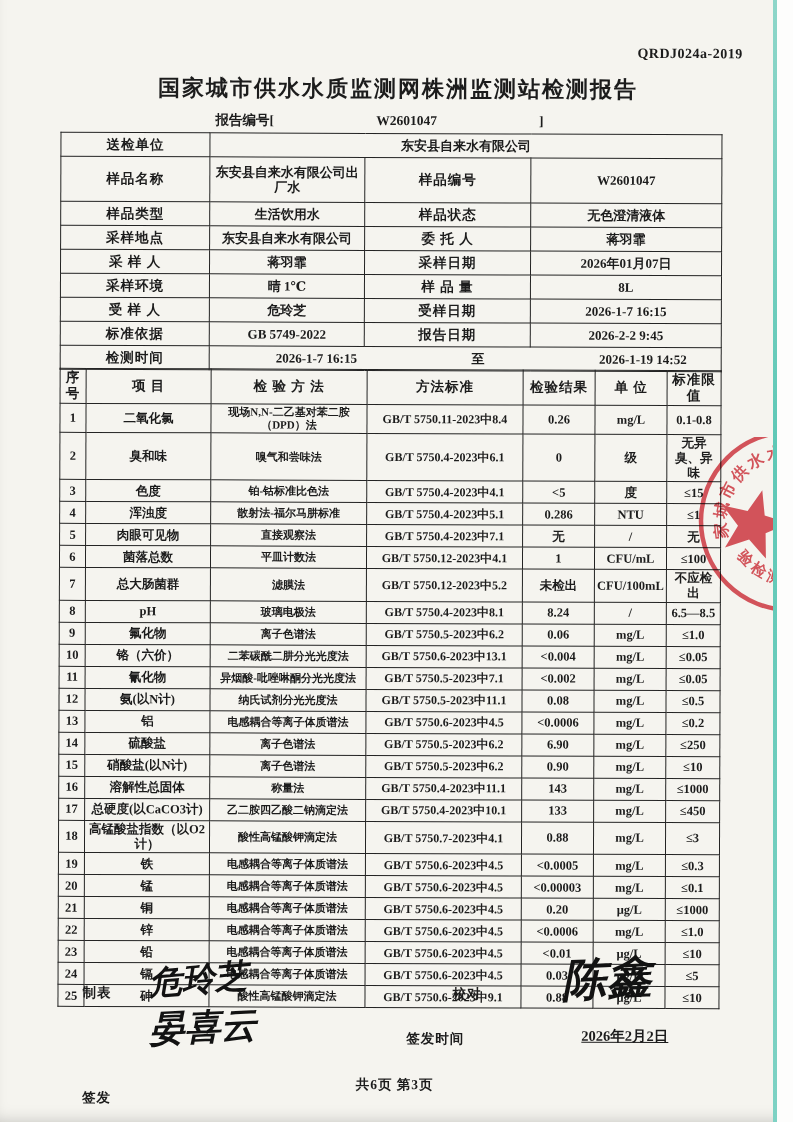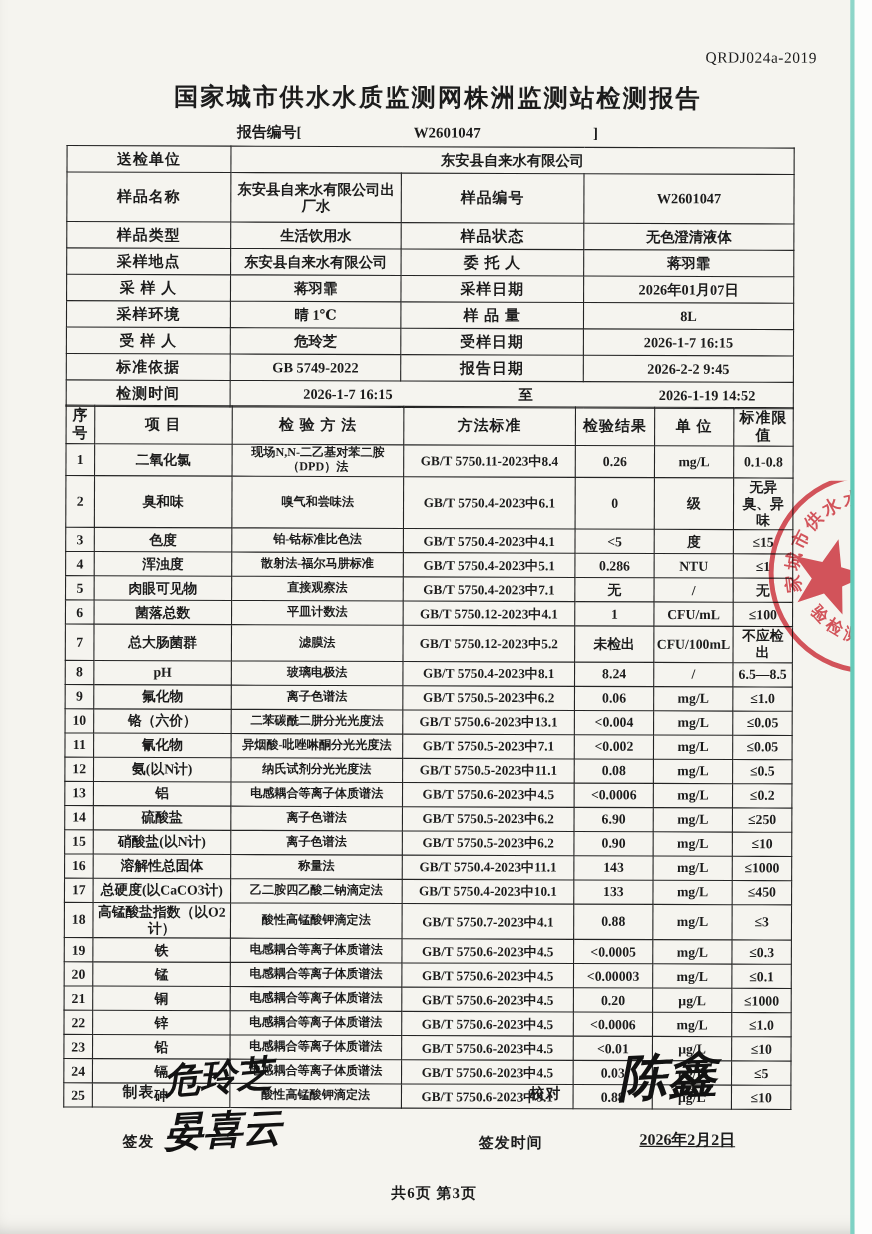--- a/index.html
+++ b/index.html
@@ -9,21 +9,21 @@
     background:#ffffff;
   }
   .page{
     position:relative;width:793px;height:1122px;
     background:#f5f4ef;
     box-shadow:inset 0 -10px 18px -12px rgba(0,0,0,.25);
     overflow:hidden;
     color:#1c1c1c;
   }
   .content{position:absolute;inset:0;transform:rotate(.2deg);transform-origin:50% 50%;}
-  .form-code{position:absolute;top:45px;right:52px;font-size:14px;font-weight:normal;letter-spacing:.5px;}
+  .form-code{position:absolute;top:45px;right:52px;font-size:14px;font-weight:bold;letter-spacing:.5px;}
   .title{position:absolute;top:74px;left:0;width:100%;text-align:center;margin:0;
     font-size:22px;font-weight:bold;letter-spacing:2px;}
   .report-no{position:absolute;top:112px;left:214px;display:flex;align-items:baseline;
     font-size:13.5px;font-weight:bold;}
   .report-no .rn-value{display:inline-block;width:265px;text-align:center;font-weight:bold;}
   .tables{position:absolute;top:133px;left:59px;width:661px;}
   table{border-collapse:collapse;width:661px;table-layout:fixed;}
   td,th{border:1.6px solid #242424;padding:1px 2px;text-align:center;vertical-align:middle;
     line-height:1.18;overflow:hidden;}
   .info-table td{height:21px;font-size:13px;}
@@ -31,21 +31,21 @@
   .info-table td.val{font-weight:bold;}
   .info-table tr.tall td{height:42px;}
   .test-time-cell{padding:0 6px;}
   .tt-flex{display:flex;justify-content:space-between;align-items:center;font-weight:bold;padding:0 28px 0 60px;}
   .results-table{margin-top:-1.6px;}
   .results-table th{height:22px;font-size:13.5px;font-weight:bold;letter-spacing:1px;}
   .results-table td{height:19px;font-size:12.5px;font-weight:bold;}
   .results-table td.c2{font-size:11px;margin-left:36px;}
   .results-table td.c1{font-size:12.5px;}
   .results-table td.c3{font-size:12px;}
-  .footer-label{position:absolute;font-size:13.5px;font-weight:bold;letter-spacing:1px;margin-left:29px;}
+  .footer-label{position:absolute;font-size:13.5px;font-weight:bold;letter-spacing:1px;}
   .sig{position:absolute;font-weight:bold;font-style:italic;color:#121212;white-space:nowrap;}
   .sig1{top:958px;left:150px;font-size:33px;transform:rotate(-5deg);}
   .sig2{top:948px;left:563px;font-size:45px;transform:rotate(-3deg);}
   .sig3{top:1004px;left:150px;font-size:36px;transform:rotate(-3deg);}
   .issue-date{position:absolute;top:1026px;left:583px;font-size:14.5px;font-weight:bold;text-decoration:underline;}
   .page-num{position:absolute;top:1076px;left:0;width:100%;text-align:center;
     font-size:13.5px;font-weight:bold;letter-spacing:1px;}
   .stamp{position:absolute;left:681px;top:437px;mix-blend-mode:multiply;opacity:.88;pointer-events:none;}
   .stamp text{font-family:"Liberation Serif","DejaVu Serif",serif;font-weight:bold;}
   .edge-teal{position:absolute;top:0;left:773px;width:4px;height:1122px;
@@ -384,21 +384,21 @@
               <td class="c6">≤10</td>
             </tr>
           </tbody>
       </table>
     </div>
 
     <div class="footer-label" style="top:985px;left:84px;">制表</div>
     <div class="sig sig1">危玲芝</div>
     <div class="footer-label" style="top:985px;left:454px;">校对</div>
     <div class="sig sig2">陈鑫</div>
-    <div class="footer-label" style="top:1030px;left:84px;">签发</div>
+    <div class="footer-label" style="top:1090px;left:84px;">签发</div>
     <div class="sig sig3">晏喜云</div>
     <div class="footer-label" style="top:1030px;left:408px;">签发时间</div>
     <div class="issue-date">2026年2月2日</div>
 
     <div class="page-num">共6页 第3页</div>
   </div>
 
   <svg class="stamp" width="94" height="196" viewBox="0 0 94 196" xmlns="http://www.w3.org/2000/svg">
     <defs>
       <path id="arcTop" d="M 47.8,102.7 A 64,64 0 0 1 125.6,22.2" fill="none"></path>

